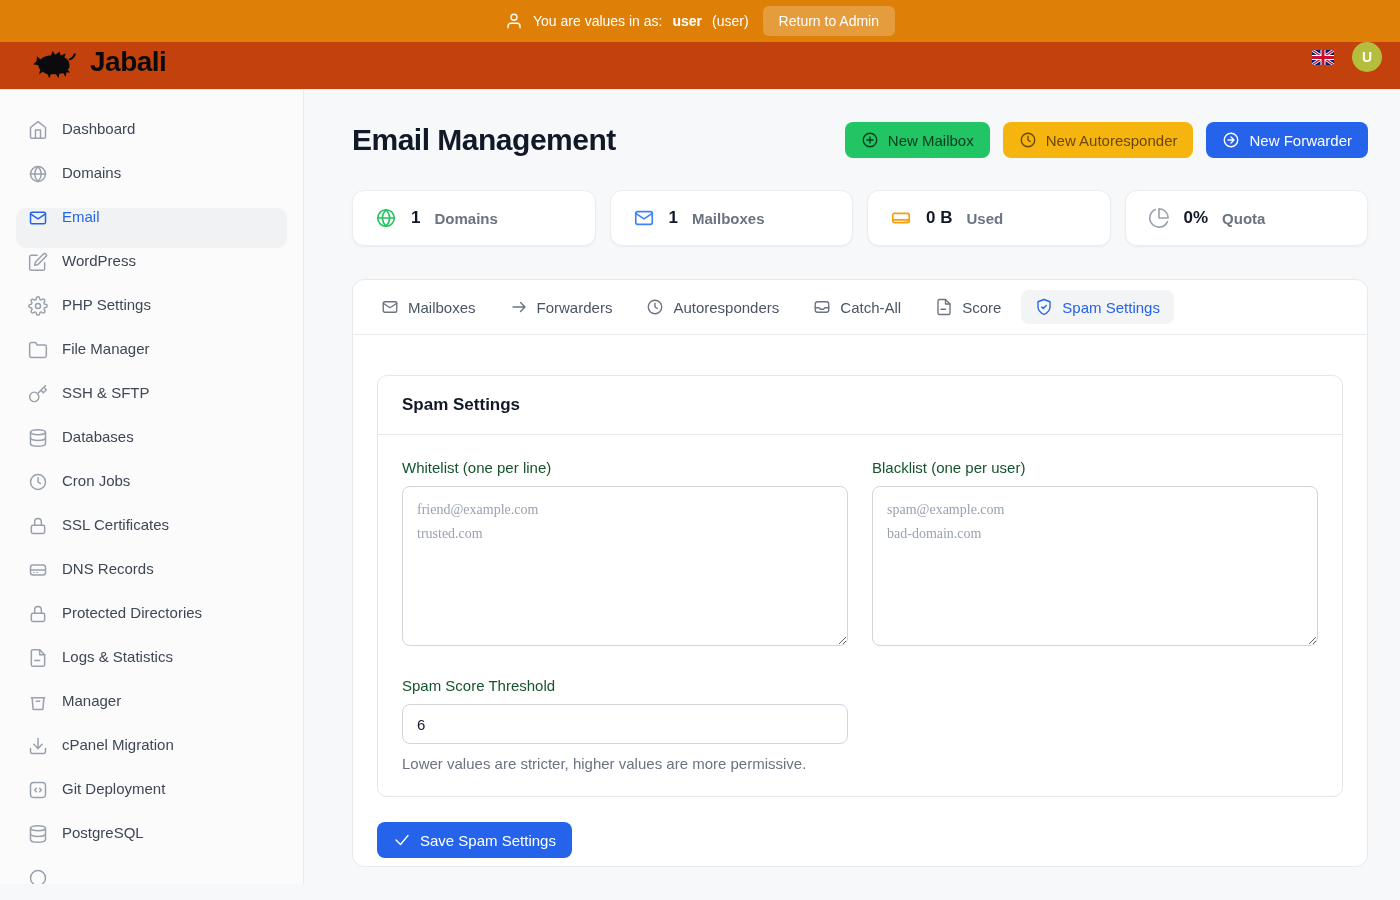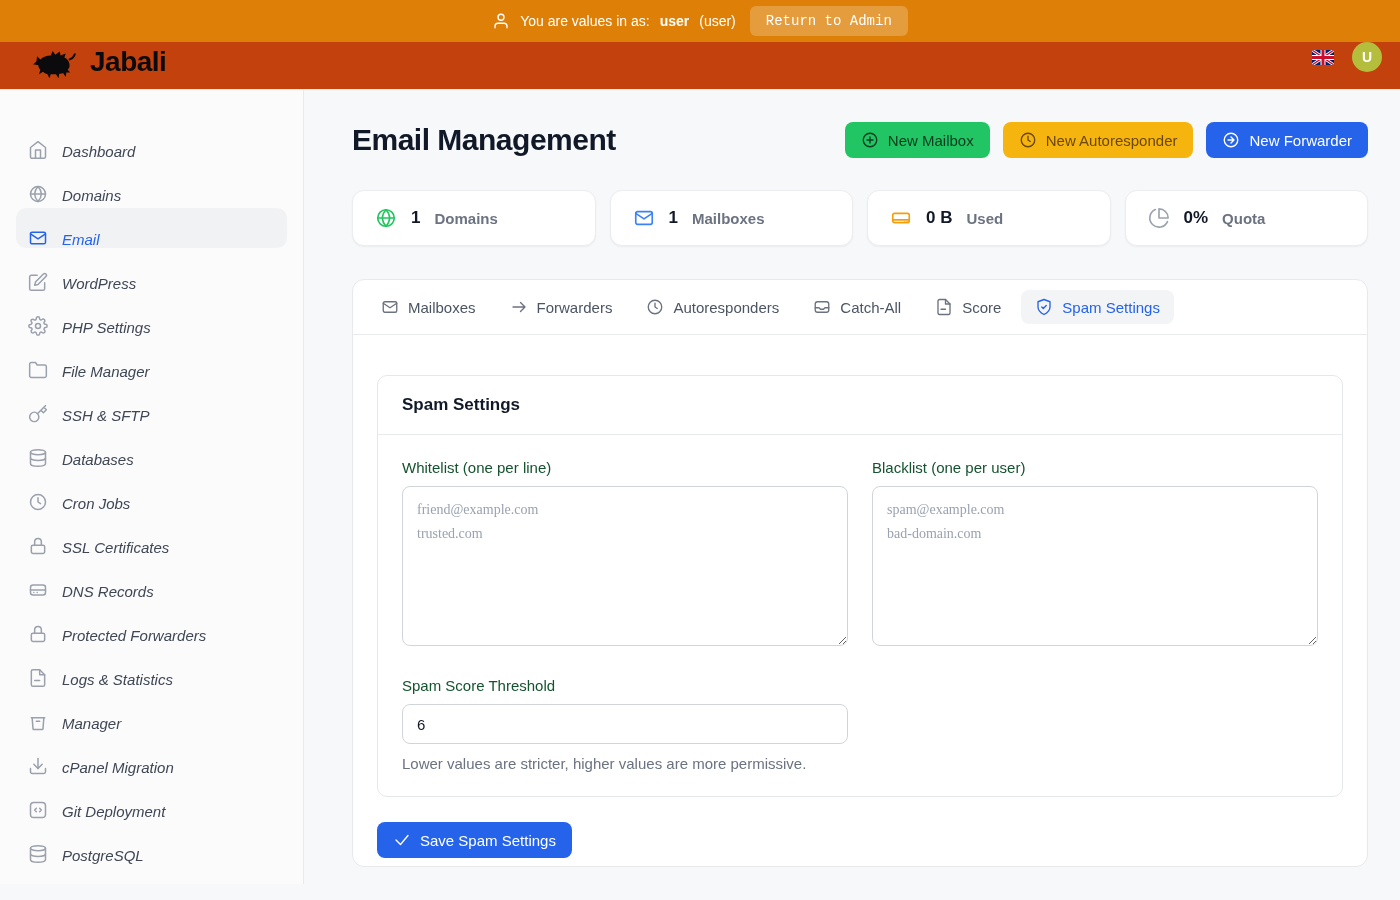--- a/index.html
+++ b/index.html
@@ -6,38 +6,38 @@
   html,body { width:1400px; height:900px; overflow:hidden; background:#f7f8f9;
     font-family:"Liberation Sans","DejaVu Sans",sans-serif; color:#111827; }
 
   
   .topbar { height:42px; background:#de8007; color:#fff; display:flex;
     align-items:center; justify-content:center; gap:14px; font-size:14px; }
   .topbar .who { display:flex; align-items:center; gap:10px; }
   .topbar b { font-weight:700; }
   .return-btn { background:rgba(255,255,255,.22); color:#fff; border:none;
     border-radius:6px; padding:7px 16px; font-size:14px; cursor:pointer;
-    font-family:Liberation Mono, monospace;text-align:right; }
+    font-family:Liberation Sans, sans-serif;text-align:right; }
 
   
   .header { height:48px; background:#c2410c; border-bottom:1px solid #e9eaec;
     display:flex; align-items:flex-start; justify-content:space-between; padding:0 18px 0 28px; }
   .brand { display:flex; align-items:center; gap:10px; }
   .brand-name { font-size:28px; font-weight:800; letter-spacing:-.5px; color:#0b0b0d; }
   .header-right { display:flex; align-items:center; gap:18px; }
   .flag { width:22px; height:15px; border-radius:2px; overflow:hidden; display:block; cursor:pointer; }
   .avatar { width:30px; height:30px; border-radius:50%; background:#b5bd3c; color:#fff;
     font-size:14px; font-weight:700; display:flex; align-items:center; justify-content:center; cursor:pointer; }
 
   
   .layout { display:flex; height:794px; }
   .sidebar { width:304px; background:#fbfbfc; border-right:1px solid #e9eaec;
     padding:30px 16px 0; overflow:hidden; }
-  .nav-item { display:flex; align-items:flex-end; gap:14px; height:40px; padding:0 12px;
-    border-radius:10px; margin-bottom:4px; font-size:15px; color:#3f4754; cursor:pointer;font-style:italic; }
+  .nav-item { display:flex; align-items:flex-start; gap:14px; height:40px; padding:0 12px;
+    border-radius:10px; margin-bottom:4px; font-size:15px; color:#3f4754; cursor:pointer; }
   .nav-item svg { stroke:#9aa1ac; flex:0 0 auto; }
   .nav-item.active { background:#f1f2f4; color:#2563eb; }
   .nav-item.active svg { stroke:#2563eb; }
 
   .main { flex:1; padding:32px 32px 0 48px; }
 
   
   .page-head { display:flex; align-items:center; justify-content:space-between; margin-bottom:32px; }
   .page-title { font-size:30px; font-weight:800; letter-spacing:-.5px; }
   .actions { display:flex; gap:13px; }
@@ -207,21 +207,21 @@
           <path d="M3 12h18"></path>
           <path d="M7 15h.01M11 15h.01"></path>
         </svg>
       <span>DNS Records</span>
     </div>
     <div class="nav-item">
       <svg class="ic" width="20" height="20" viewBox="0 0 24 24">
           <rect x="4" y="11" width="16" height="10" rx="2"></rect>
           <path d="M8 11V7a4 4 0 0 1 8 0v4"></path>
         </svg>
-      <span>Protected Forwarders</span>
+      <span>Protected Directories</span>
     </div>
     <div class="nav-item">
       <svg class="ic" width="20" height="20" viewBox="0 0 24 24">
           <path d="M14 2H6a2 2 0 0 0-2 2v16a2 2 0 0 0 2 2h12a2 2 0 0 0 2-2V8z"></path>
           <path d="M14 2v6h6"></path>
           <path d="M8 15h6"></path>
         </svg>
       <span>Logs &amp; Statistics</span>
     </div>
     <div class="nav-item">

